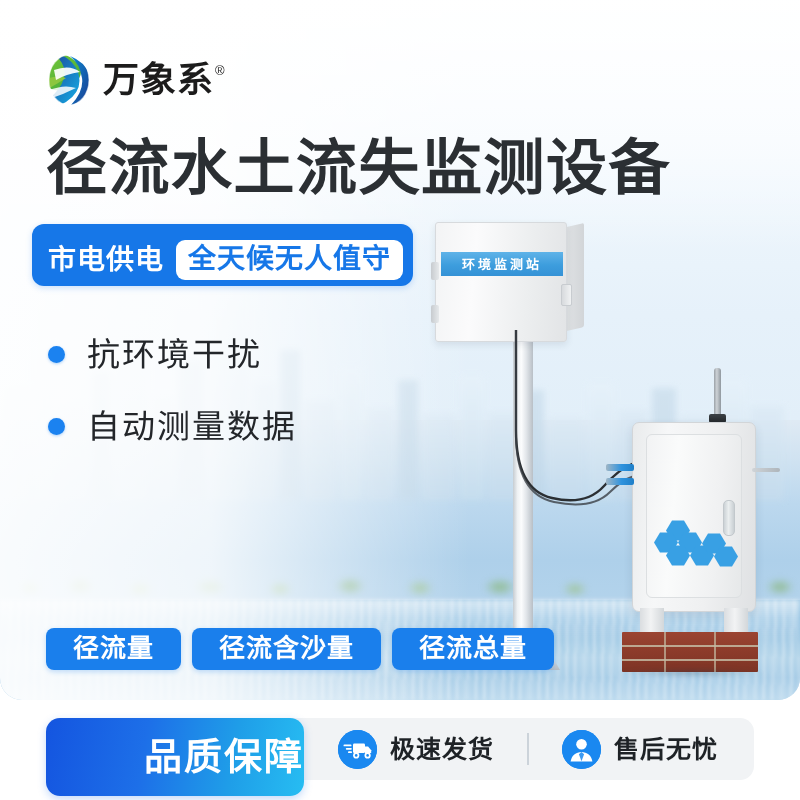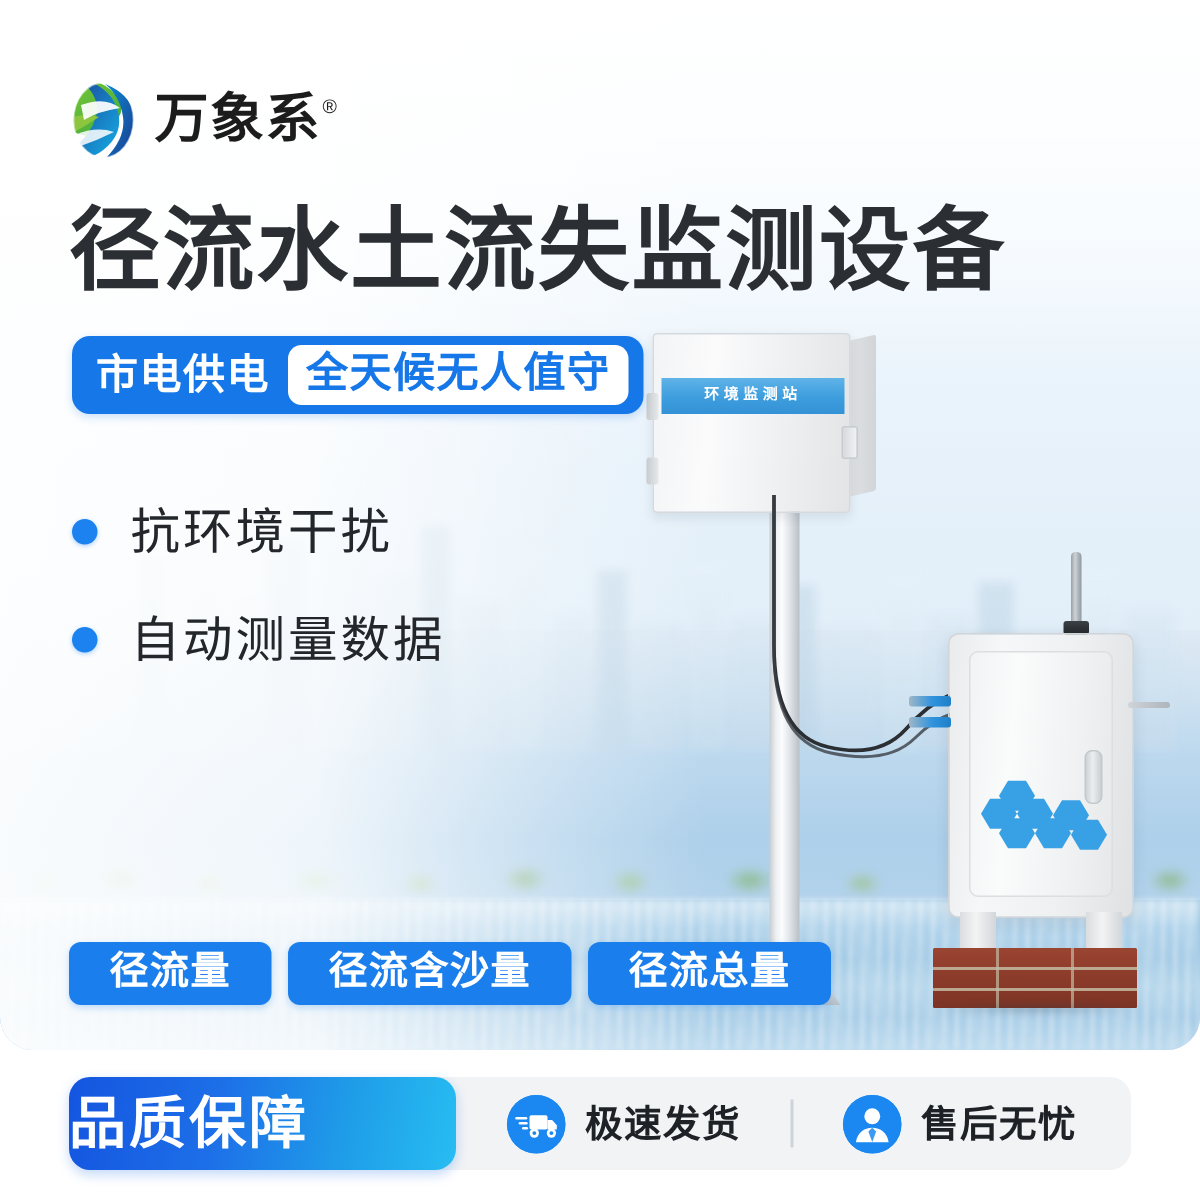--- a/index.html
+++ b/index.html
@@ -105,24 +105,24 @@
   .title{
     position:absolute;left:46px;top:133px;
     font-size:61px;font-weight:bold;color:#2b2f33;
     letter-spacing:1.5px;line-height:1.15;
     font-family:"DejaVu Sans","Liberation Sans",sans-serif;
     white-space:nowrap;
   }
 
   
   .badge{
-    position:absolute;left:48px;top:224px;
+    position:absolute;left:32px;top:224px;
     display:flex;align-items:center;
     background:#1677e8;border-radius:12px;
-    padding:6px 10px 6px 16px;
+    padding:16px 10px 6px 16px;
     box-shadow:0 2px 6px rgba(22,119,232,.22);
   }
   .badge-a{
     color:#fff;font-size:28px;font-weight:bold;letter-spacing:1px;
     font-family:"DejaVu Sans","Liberation Sans",sans-serif;line-height:1;
     padding-right:12px;
   }
   .badge-b{
     background:#fff;color:#1677e8;
     font-size:28px;font-weight:bold;letter-spacing:1px;
@@ -176,21 +176,21 @@
     position:absolute;left:558px;top:226px;width:26px;height:104px;
     background:linear-gradient(90deg,#e6e8ea,#d2d5d8);
     transform:skewY(-13deg);border-radius:2px;
   }
   .sign-plate{
     position:absolute;left:441px;top:252px;width:122px;height:24px;
     background:linear-gradient(180deg,#5fb3e8 0%,#3d9ddd 55%,#3492d6 100%);
     display:flex;align-items:center;justify-content:center;
   }
   .sign-text{
-    color:#fff;font-size:10px;font-weight:bold;letter-spacing:3px;
+    color:#fff;font-size:13px;font-weight:bold;letter-spacing:3px;
     font-family:"DejaVu Sans","Liberation Sans",sans-serif;line-height:1;
   }
   .sign-hinge{
     position:absolute;left:431px;width:8px;height:18px;
     background:linear-gradient(90deg,#c7cbcf,#e6e9eb);border-radius:2px;
   }
   .sign-latch{
     position:absolute;left:561px;top:284px;width:9px;height:20px;
     background:linear-gradient(90deg,#d7dadd,#f0f2f3);border-radius:2px;border:1px solid #c8ccd0;
   }
@@ -260,24 +260,24 @@
   
   .footer{
     position:absolute;left:0;top:700px;width:800px;height:100px;
     background:#ffffff;
   }
   .footer-track{
     position:absolute;left:46px;top:18px;width:708px;height:62px;
     background:#f1f3f5;border-radius:14px;
   }
   .quality{
-    position:absolute;left:46px;top:18px;width:258px;height:62px;
+    position:absolute;left:46px;top:18px;width:258px;height:78px;
     background:linear-gradient(100deg,#1455e0 0%,#1d6fe8 38%,#1f9ee8 72%,#27bdf2 100%);
     border-radius:14px;
-    display:flex;align-items:center;justify-content:flex-start;
+    display:flex;align-items:center;justify-content:flex-end;
     box-shadow:0 3px 8px rgba(29,111,232,.26);
   }
   .quality-label{
     color:#fff;font-size:38px;font-weight:bold;letter-spacing:2px;
     font-family:"DejaVu Sans","Liberation Sans",sans-serif;line-height:1;
   }
   .svc{
     position:absolute;top:18px;height:62px;display:flex;align-items:center;gap:13px;
   }
   .svc.ship{left:338px;}

